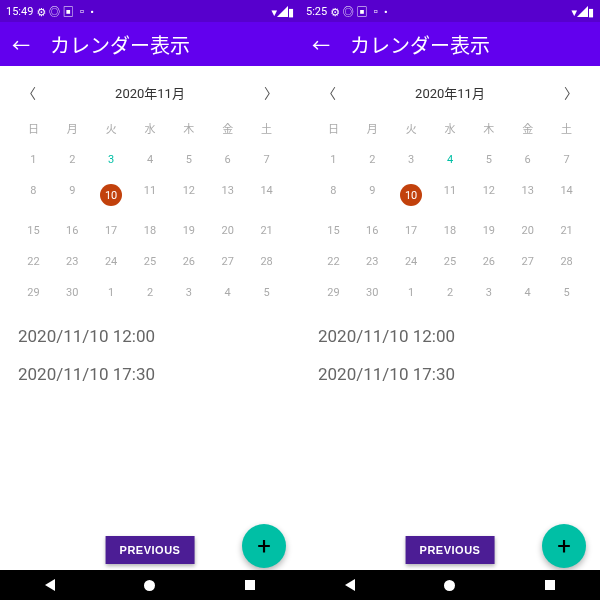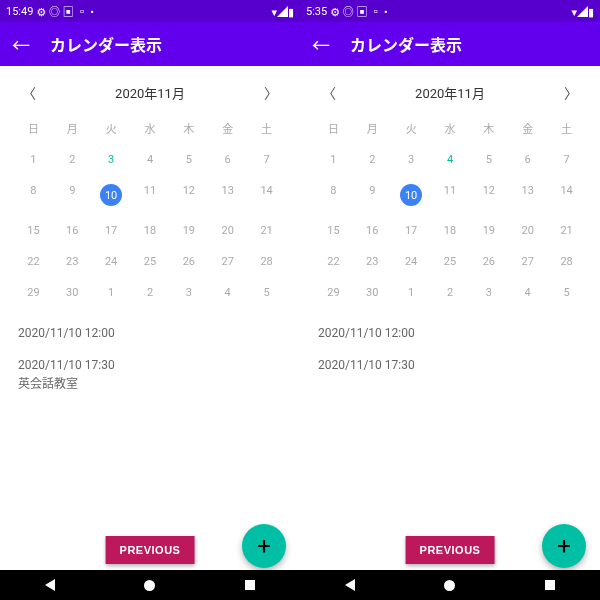--- a/index.html
+++ b/index.html
@@ -37,21 +37,21 @@
   .appbar {
     height: 44px;
     background: #6200ee;
     color: #fff;
     display: flex;
     align-items: center;
     padding: 0 12px;
     gap: 20px;
   }
   .back-arrow { font-size: 18px; }
-  .appbar-title { font-size: 16px; font-weight: 700; }
+  .appbar-title { font-size: 20px; font-weight: 400; }
   .month-nav {
     display: flex;
     align-items: center;
     justify-content: space-between;
     padding: 16px 22px 10px;
     color: #333;
     font-size: 13px;
   }
   .chev { font-size: 14px; color: #555; }
   .calendar {
@@ -73,46 +73,46 @@
     padding: 9px 0;
     position: relative;
   }
   .day.today {
     color: #00bfa5;
   }
   .day.selected span {
     display: inline-flex;
     width: 22px;
     height: 22px;
-    background: #3b82f6;
+    background: #c2410c;
     color: #fff;
     border-radius: 50%;
     align-items: center;
     justify-content: center;
   }
   .events {
     padding: 18px 18px 0;
-    font-size: 12px;
+    font-size: 17px;
     color: #666;
   }
   .event { margin-bottom: 18px; }
   .event-time { margin-bottom: 2px; }
   .bottom-area {
     position: absolute;
     bottom: 32px;
     left: 0;
     width: 100%;
     height: 54px;
   }
   .prev-btn {
     position: absolute;
     left: 50%;
     transform: translateX(-50%);
     bottom: 4px;
-    background: #be185d;
+    background: #4c1d95;
     color: #fff;
     font-size: 11px;
     font-weight: 600;
     letter-spacing: 0.5px;
     padding: 8px 14px;
     border: none;
     box-shadow: 0 2px 4px rgba(0,0,0,0.3);
   }
   .fab {
     position: absolute;
@@ -222,39 +222,38 @@
           <div class="day"><span>4</span></div>
           <div class="day"><span>5</span></div>
         </div>
       </div>
       <div class="events">
         <div class="event">
           <div class="event-time">2020/11/10 12:00</div>
         </div>
         <div class="event">
           <div class="event-time">2020/11/10 17:30</div>
-          <div class="event-title">英会話教室</div>
         </div>
       </div>
       <div class="bottom-area">
         <button class="prev-btn">PREVIOUS</button>
         <div class="fab">
           <span>+</span>
         </div>
       </div>
       <div class="navbar">
         <div class="nav-tri"></div>
         <div class="nav-circ"></div>
         <div class="nav-sq"></div>
       </div>
     </div>
     <div class="phone">
       <div class="statusbar">
         <div class="status-left">
-          <span>5:35</span>
+          <span>5:25</span>
           <span>⚙ ◎ ▣ ▫ •</span>
         </div>
         <div class="status-right">
           <span>▾◢▮</span>
         </div>
       </div>
       <div class="appbar">
         <span class="back-arrow">←</span>
         <span class="appbar-title">カレンダー表示</span>
       </div>

